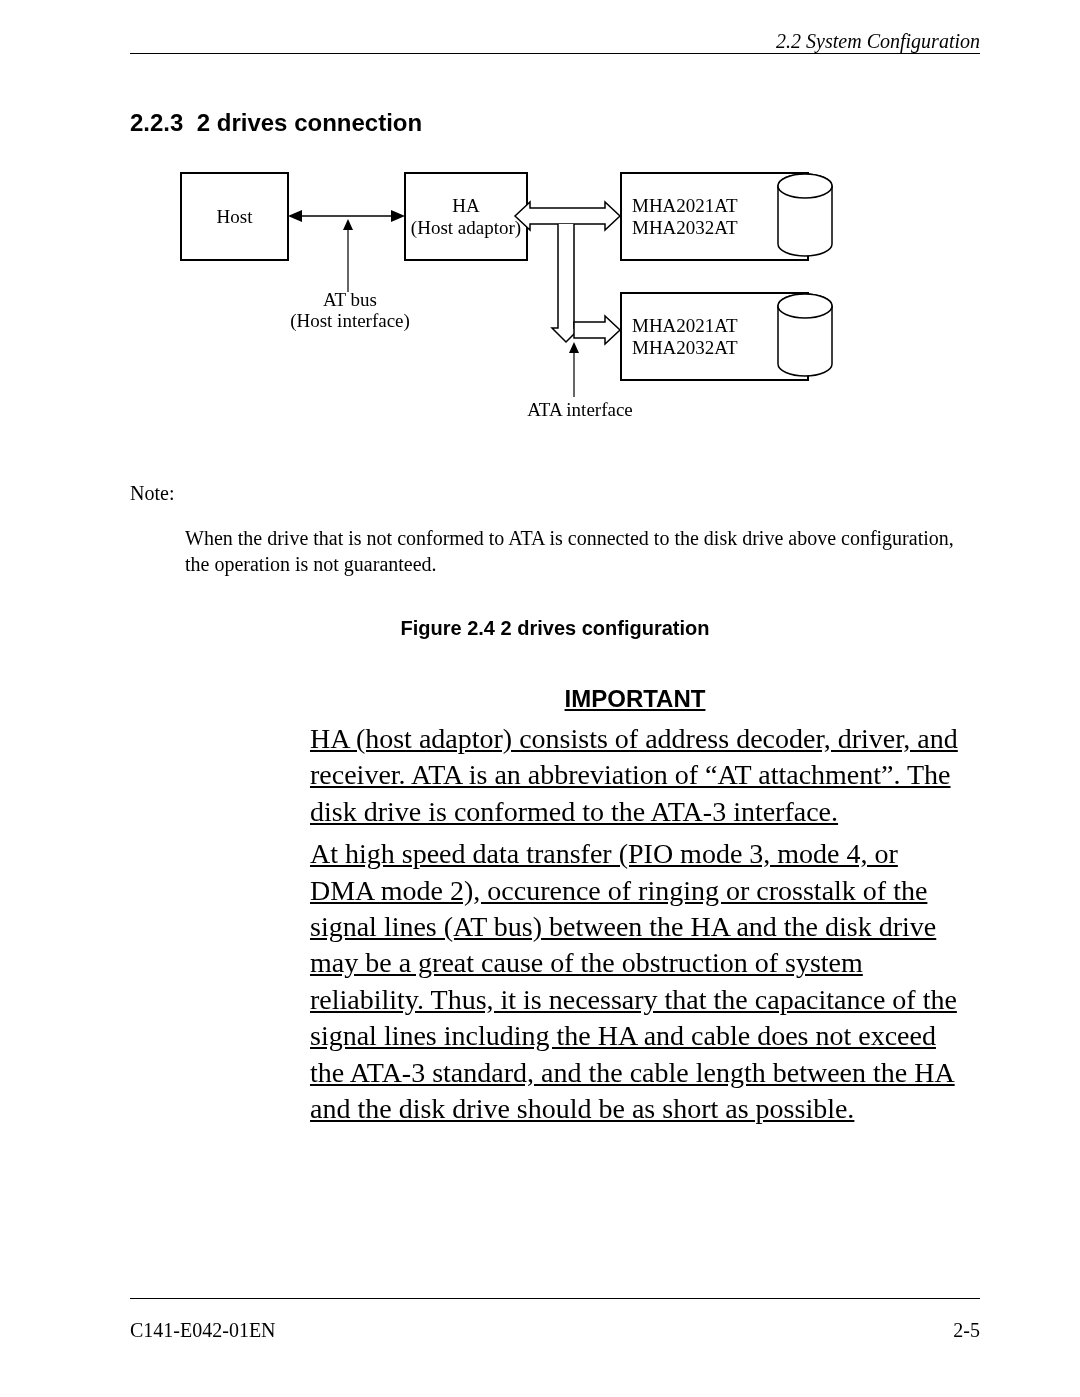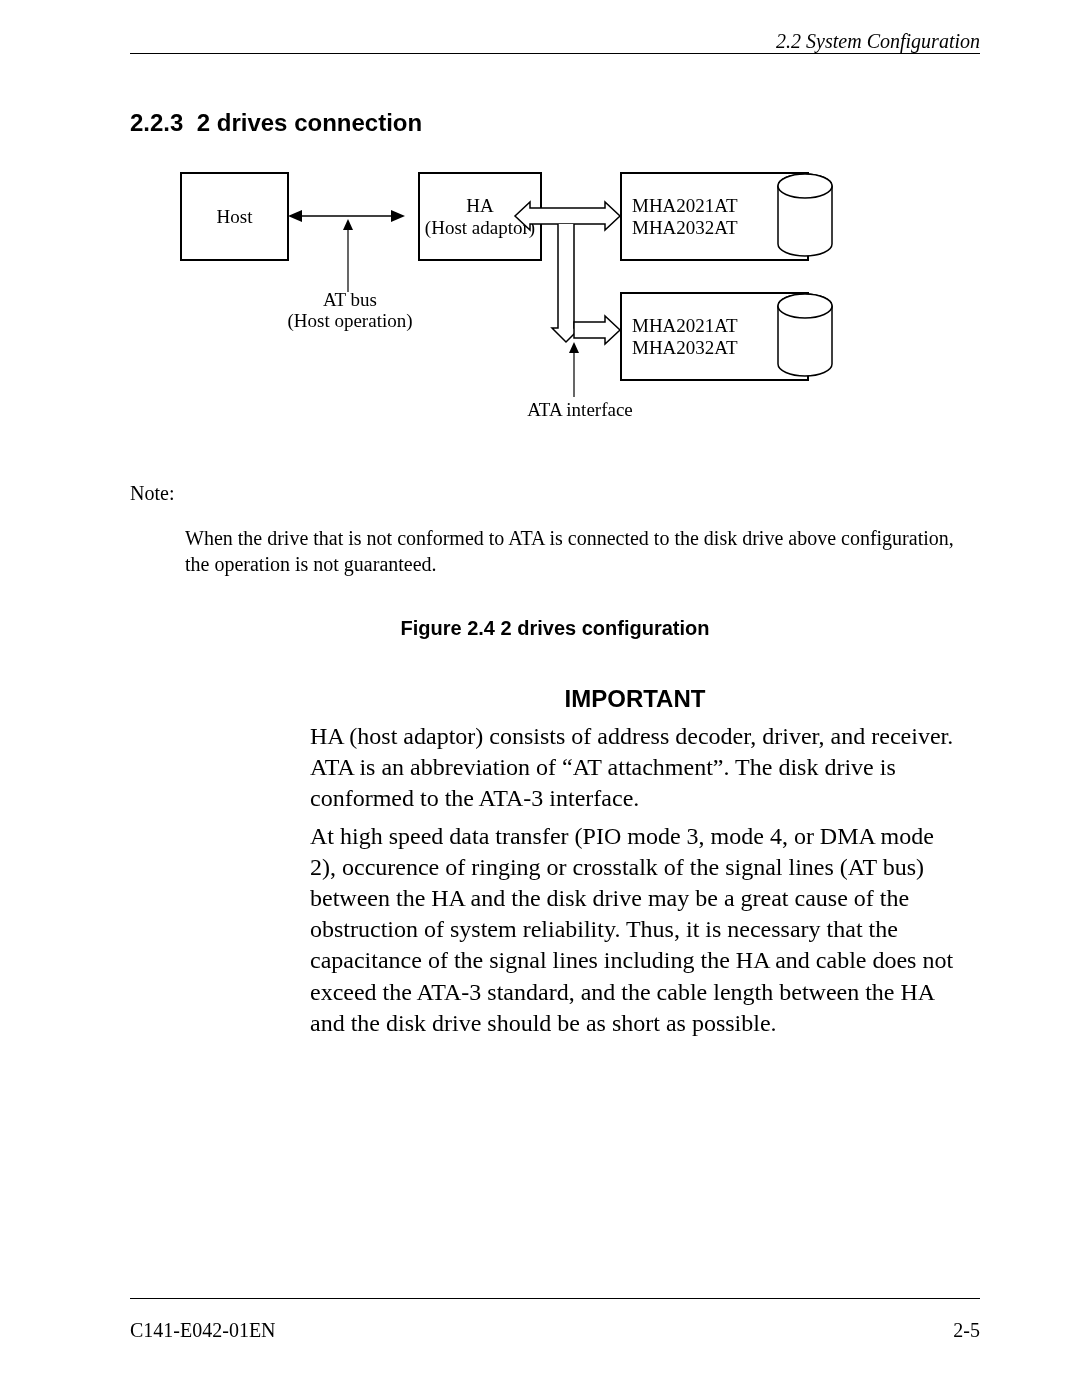--- a/index.html
+++ b/index.html
@@ -62,29 +62,30 @@
     font-family: Arial, Helvetica, sans-serif;
     font-weight: bold;
     font-size: 20px;
     text-align: center;
     margin-top: 40px;
   }
   .important-block {
     margin-left: 180px;
     margin-right: 20px;
     margin-top: 45px;
+    text-decoration: underline;
   }
   .important-title {
     font-family: Arial, Helvetica, sans-serif;
     font-weight: bold;
     font-size: 24px;
     text-align: center;
   }
   .important-body {
-    font-size: 24px;
+    font-size: 28px;
     line-height: 1.3;
     margin-top: 8px;
   }
   .important-body p { margin: 0 0 6px 0; }
   .footer {
     position: absolute;
     left: 130px;
     right: 100px;
     bottom: 55px;
     border-top: 1.5px solid #000;
@@ -108,21 +109,21 @@
     <span>2.2.3</span>&nbsp;
     <span>2 drives connection</span>
   </div>
 
   <div class="diagram">
 
     <div class="box" style="left:0; top:0; width:105px; height:85px;">
       <span>Host</span>
     </div>
 
-    <div class="box" style="left:238px; top:0; width:120px; height:85px; line-height:1.15;">
+    <div class="box" style="left:224px; top:0; width:120px; height:85px; line-height:1.15;">
       <span>HA</span>
       <span>(Host adaptor)</span>
     </div>
 
     <div class="box" style="left:440px; top:0; width:175px; height:85px; align-items:flex-start; padding-left:10px; line-height:1.15;">
       <span>MHA2021AT</span>
       <span>MHA2032AT</span>
     </div>
 
     <div class="box" style="left:440px; top:120; width:175px; height:85px; align-items:flex-start; padding-left:10px; line-height:1.15; top:120px;">
@@ -152,21 +153,21 @@
       <path d="M 598 14 L 598 72 A 27 12 0 0 0 652 72 L 652 14" fill="#fff" stroke="#000" stroke-width="1.5"></path>
       <ellipse cx="625" cy="14" rx="27" ry="12" fill="#fff" stroke="#000" stroke-width="1.5"></ellipse>
 
       <ellipse cx="625" cy="134" rx="27" ry="12" fill="#fff" stroke="#000" stroke-width="1.5"></ellipse>
       <path d="M 598 134 L 598 192 A 27 12 0 0 0 652 192 L 652 134" fill="#fff" stroke="#000" stroke-width="1.5"></path>
       <ellipse cx="625" cy="134" rx="27" ry="12" fill="#fff" stroke="#000" stroke-width="1.5"></ellipse>
     </svg>
 
     <div class="dlabel" style="left:100px; top:118px; width:140px; line-height:1.1;">
       <span>AT bus</span><br>
-      <span>(Host operation)</span>
+      <span>(Host interface)</span>
     </div>
     <div class="dlabel" style="left:330px; top:227px; width:140px;">
       <span>ATA interface</span>
     </div>
   </div>
 
   <div class="note-label">Note:</div>
   <div class="note-body">When the drive that is not conformed to ATA is connected to the disk drive above configuration, the operation is not guaranteed.</div>
 
   <div class="figure-caption">Figure 2.4  2 drives configuration</div>

